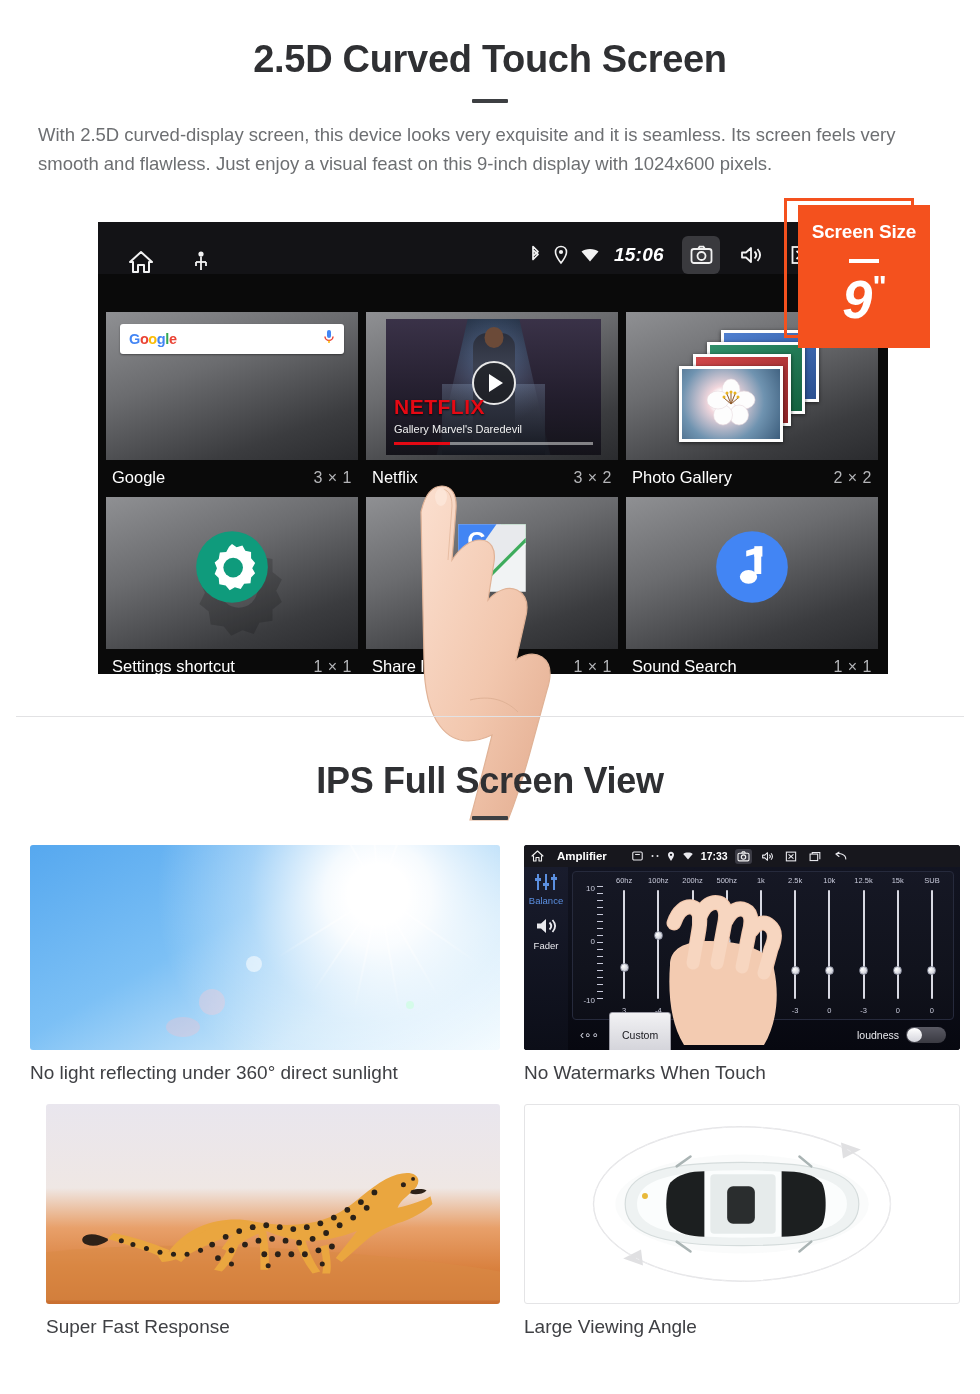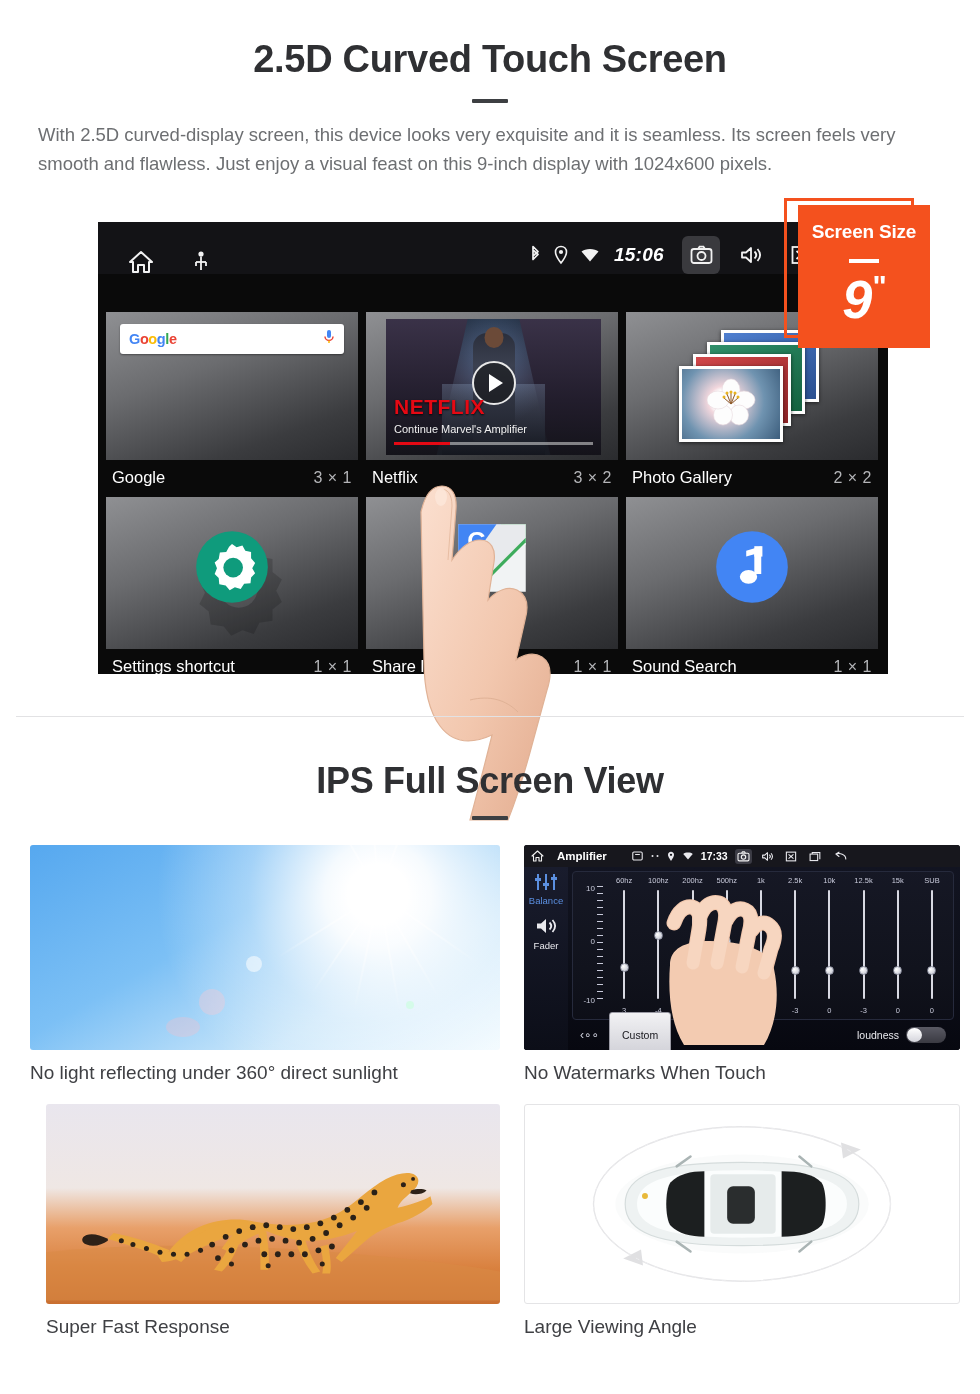--- a/index.html
+++ b/index.html
@@ -328,21 +328,21 @@
         <div class="cell">
           <div class="tile">
             <div class="nfx">
               <div class="alley-l"></div>
                 <div class="alley-r"></div>
                 <div class="road"></div>
               <div class="figure"></div>
                 <div class="head"></div>
               <div class="play"></div>
               <div class="nfx-logo">NETFLIX</div>
-              <div class="nfx-sub">Continue Marvel's Amplifier</div>
+              <div class="nfx-sub">Gallery Marvel's Daredevil</div>
               <div class="nfx-prog">
                   <i style="width: 28%;"></i>
                 </div>
             </div>
           </div>
           <div class="meta">
             <span class="nm">Netflix</span>
             <span class="sz">3 × 2</span>
           </div>
         </div>

